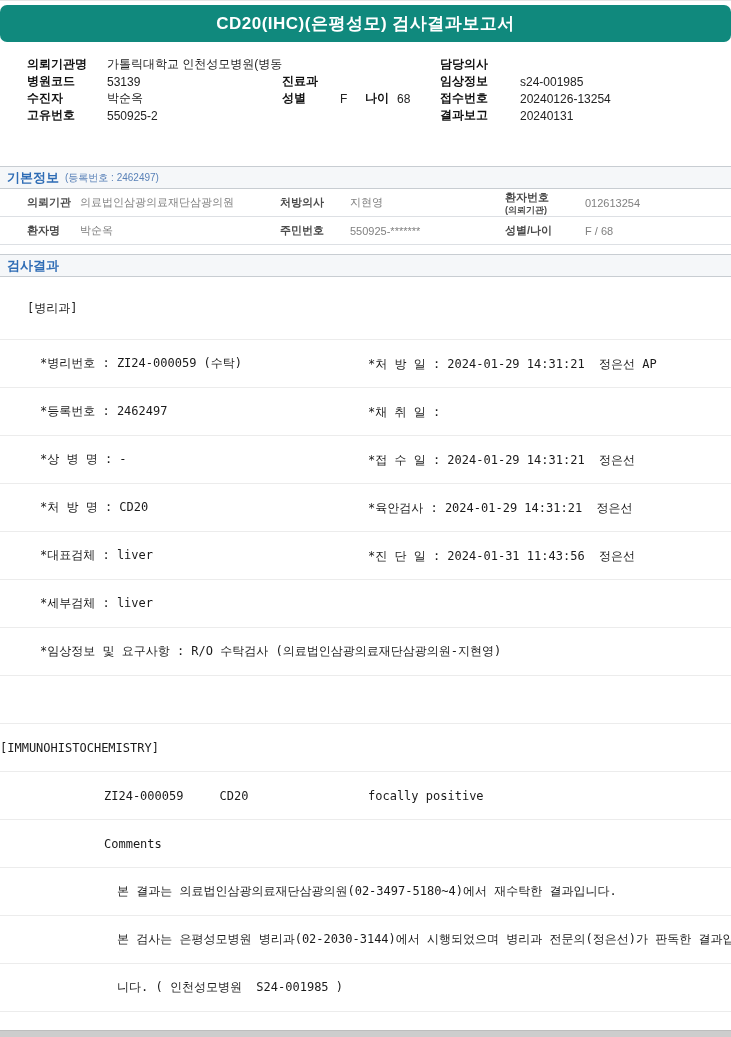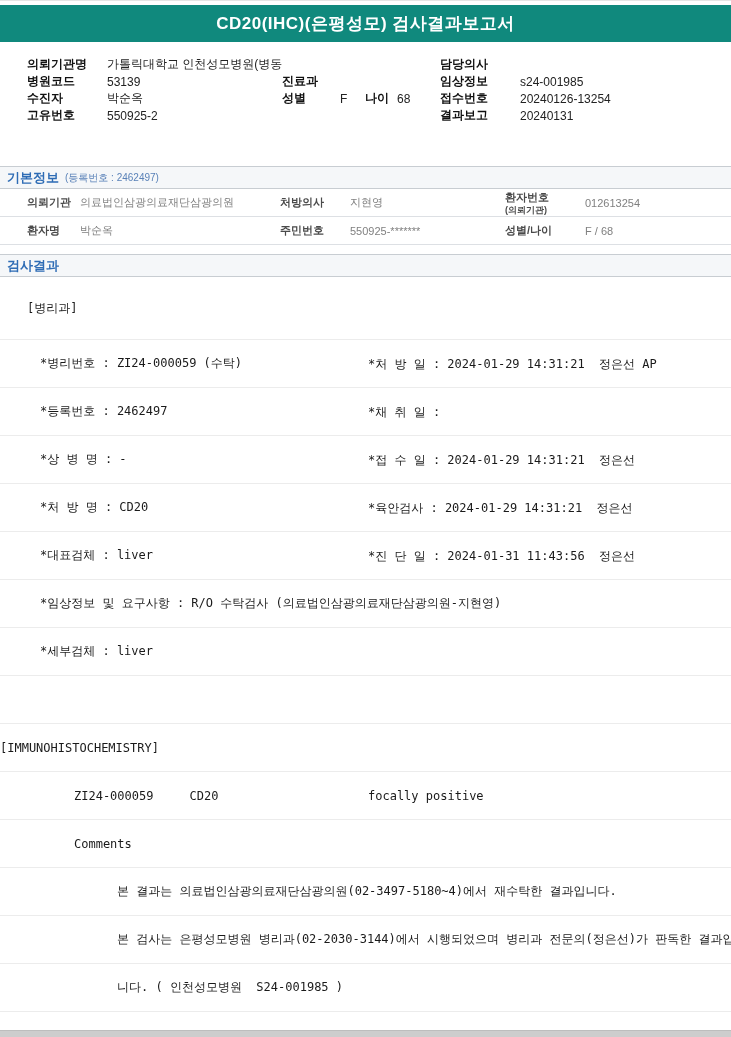--- a/index.html
+++ b/index.html
@@ -3,21 +3,21 @@
 <meta charset="utf-8">
 <style>
   * { margin:0; padding:0; box-sizing:border-box; }
   html,body { width:731px; height:1037px; background:#fff; overflow:hidden;
     font-family:"Liberation Sans", sans-serif; color:#222; }
   .page { position:relative; width:731px; height:1037px; border-top:1px solid #e5e5e5; }
 
   
   .banner { margin-top:4px; height:37px; background:#10897d; color:#fff;
     display:flex; align-items:center; justify-content:center;
-    font-size:17px; font-weight:bold; letter-spacing:0.5px; }
+    font-size:17px; font-weight:bold; letter-spacing:0.5px;border-radius:7px; }
 
   
   .patient-info { padding:14px 0 0 27px; }
   .pi-row { display:grid; grid-template-columns:80px 175px 58px 100px 80px 1fr;
     height:17px; align-items:center; font-size:12px; }
   .pi-label { font-weight:bold; color:#111; white-space:pre; }
   .pi-value { color:#222; white-space:pre; }
   .pi-mid { display:flex; align-items:center; }
   .pi-mval { display:inline-block; min-width:25px; color:#222; }
   .pi-mlbl2 { font-weight:bold; color:#111; margin-right:8px; }
@@ -40,21 +40,21 @@
 
   
   .res-row { position:relative; min-height:48px; border-bottom:1px solid #ececec;
     display:flex; align-items:center; white-space:pre;
     font-family:"DejaVu Sans Mono", monospace; font-size:12px; color:#1a1a1a; }
   .res-row.h-lg { min-height:63px; }
   .res-right { position:absolute; left:368px; top:50%; transform:translateY(-50%); }
   .i0 { padding-left:27px; }
   .i1 { padding-left:40px; }
   .i2 { }
-  .i3 { padding-left:74px; }
+  .i3 { padding-left:104px; }
   .i4 { padding-left:117px; }
 
   
   .bottom-strip { position:absolute; left:0; bottom:0; width:100%; height:7px;
     background:#cdcdcd; border-top:1px solid #bdbdbd; }
 </style>
 </head>
 <body>
 
 <div class="page">
@@ -162,25 +162,25 @@
     </div>
     <div class="res-row i1">
       <span class="res-left">*처 방 명 : CD20</span>
       <span class="res-right">*육안검사 : 2024-01-29 14:31:21  정은선</span>
     </div>
     <div class="res-row i1">
       <span class="res-left">*대표검체 : liver</span>
       <span class="res-right">*진 단 일 : 2024-01-31 11:43:56  정은선</span>
     </div>
     <div class="res-row i1">
+      <span class="res-left">*세부검체 : liver</span>
+      <span class="res-right"></span>
+    </div>
+    <div class="res-row i1">
       <span class="res-left">*임상정보 및 요구사항 : R/O 수탁검사 (의료법인삼광의료재단삼광의원-지현영)</span>
-      <span class="res-right"></span>
-    </div>
-    <div class="res-row i1">
-      <span class="res-left">*세부검체 : liver</span>
       <span class="res-right"></span>
     </div>
     <div class="res-row i1">
       <span class="res-left"></span>
       <span class="res-right"></span>
     </div>
     <div class="res-row i2">
       <span class="res-left">[IMMUNOHISTOCHEMISTRY]</span>
       <span class="res-right"></span>
     </div>

